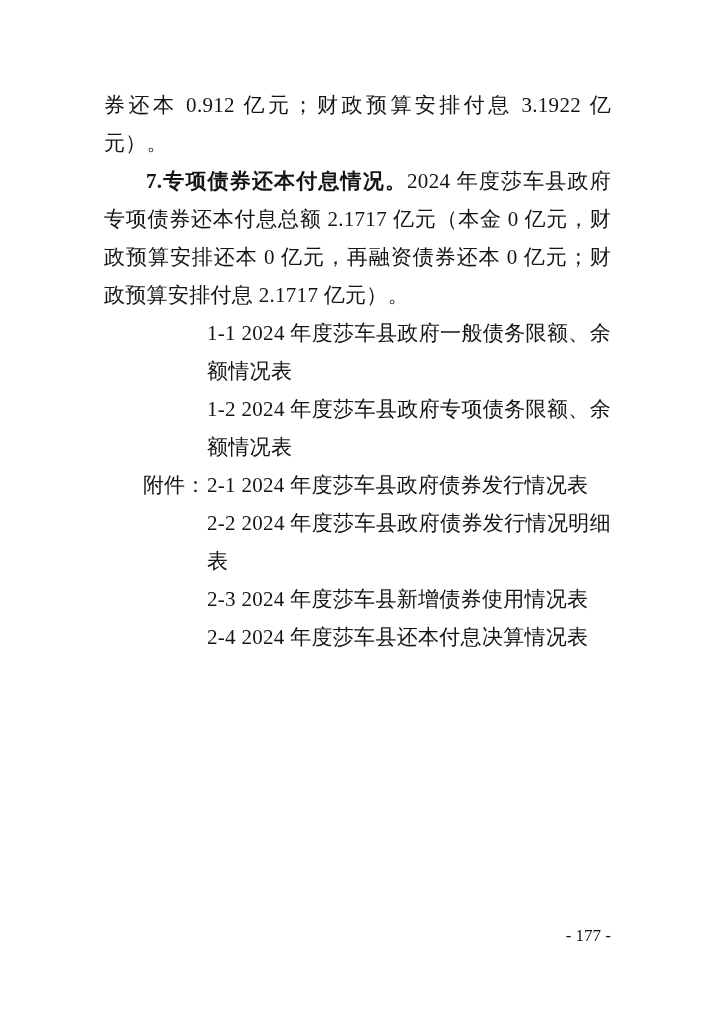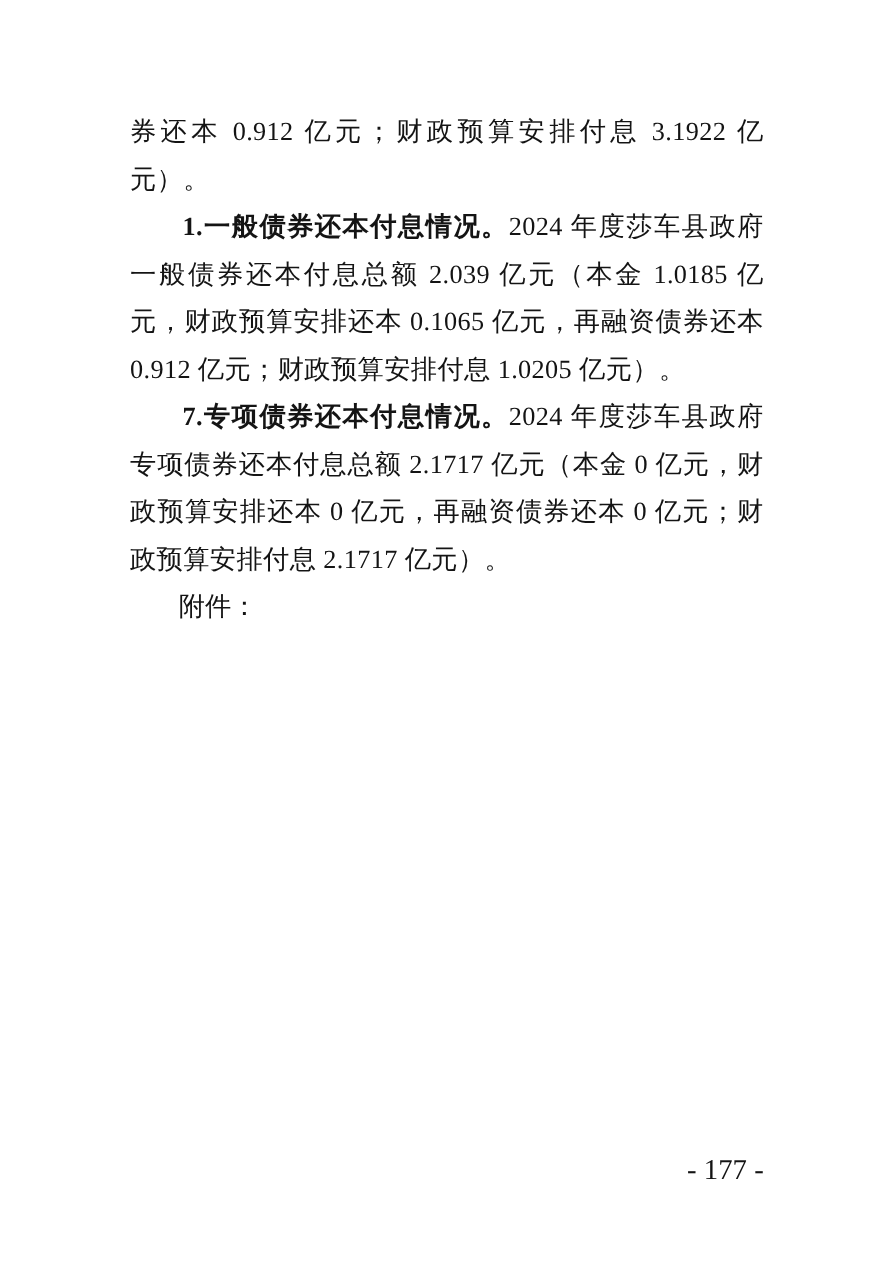--- a/index.html
+++ b/index.html
@@ -56,37 +56,44 @@
     text-align: justify;
     text-justify: inter-ideograph;
     letter-spacing: 0.3px;
   }
   .page-number {
     position: absolute;
     top: 925px;
     left: 104px;
     width: 507px;
     text-align: right;
-    font-size: 23px;
+    font-size: 17px;
     line-height: 22px;
     color: #141414;
   }
 </style>
 </head>
 <body>
 
 <div class="page">
   <div class="content">
 
     <p class="para"><span>券还本 0.912 亿元；财政预算安排付息 3.1922 亿元）。</span></p>
 
-    <p class="para indent"><span class="lead">1.一般债券还本付息情况。</span><span>2024 年度莎车县政府一般债券还本付息总额 2.039 亿元（本金 1.0185 亿元，财政预算安排还本 0.1065 亿元，再融资债券还本 0.912 亿元；财政预算安排付息 1.0205 亿元）。</span></p>
 
     <p class="para indent"><span class="lead">7.专项债券还本付息情况。</span><span>2024 年度莎车县政府专项债券还本付息总额 2.1717 亿元（本金 0 亿元，财政预算安排还本 0 亿元，再融资债券还本 0 亿元；财政预算安排付息 2.1717 亿元）。</span></p>
 
     <div class="attachments">
       <div class="att-label">附件：</div>
+      <div class="att-items">
+        <div class="att-item">1-1 2024 年度莎车县政府一般债务限额、余额情况表</div>
+        <div class="att-item">1-2 2024 年度莎车县政府专项债务限额、余额情况表</div>
+        <div class="att-item">2-1 2024 年度莎车县政府债券发行情况表</div>
+        <div class="att-item">2-2 2024 年度莎车县政府债券发行情况明细表</div>
+        <div class="att-item">2-3 2024 年度莎车县新增债券使用情况表</div>
+        <div class="att-item">2-4 2024 年度莎车县还本付息决算情况表</div>
+      </div>
     </div>
 
   </div>
 
   <div class="page-number">- 177 -</div>
 </div>
 
 </body></html>

